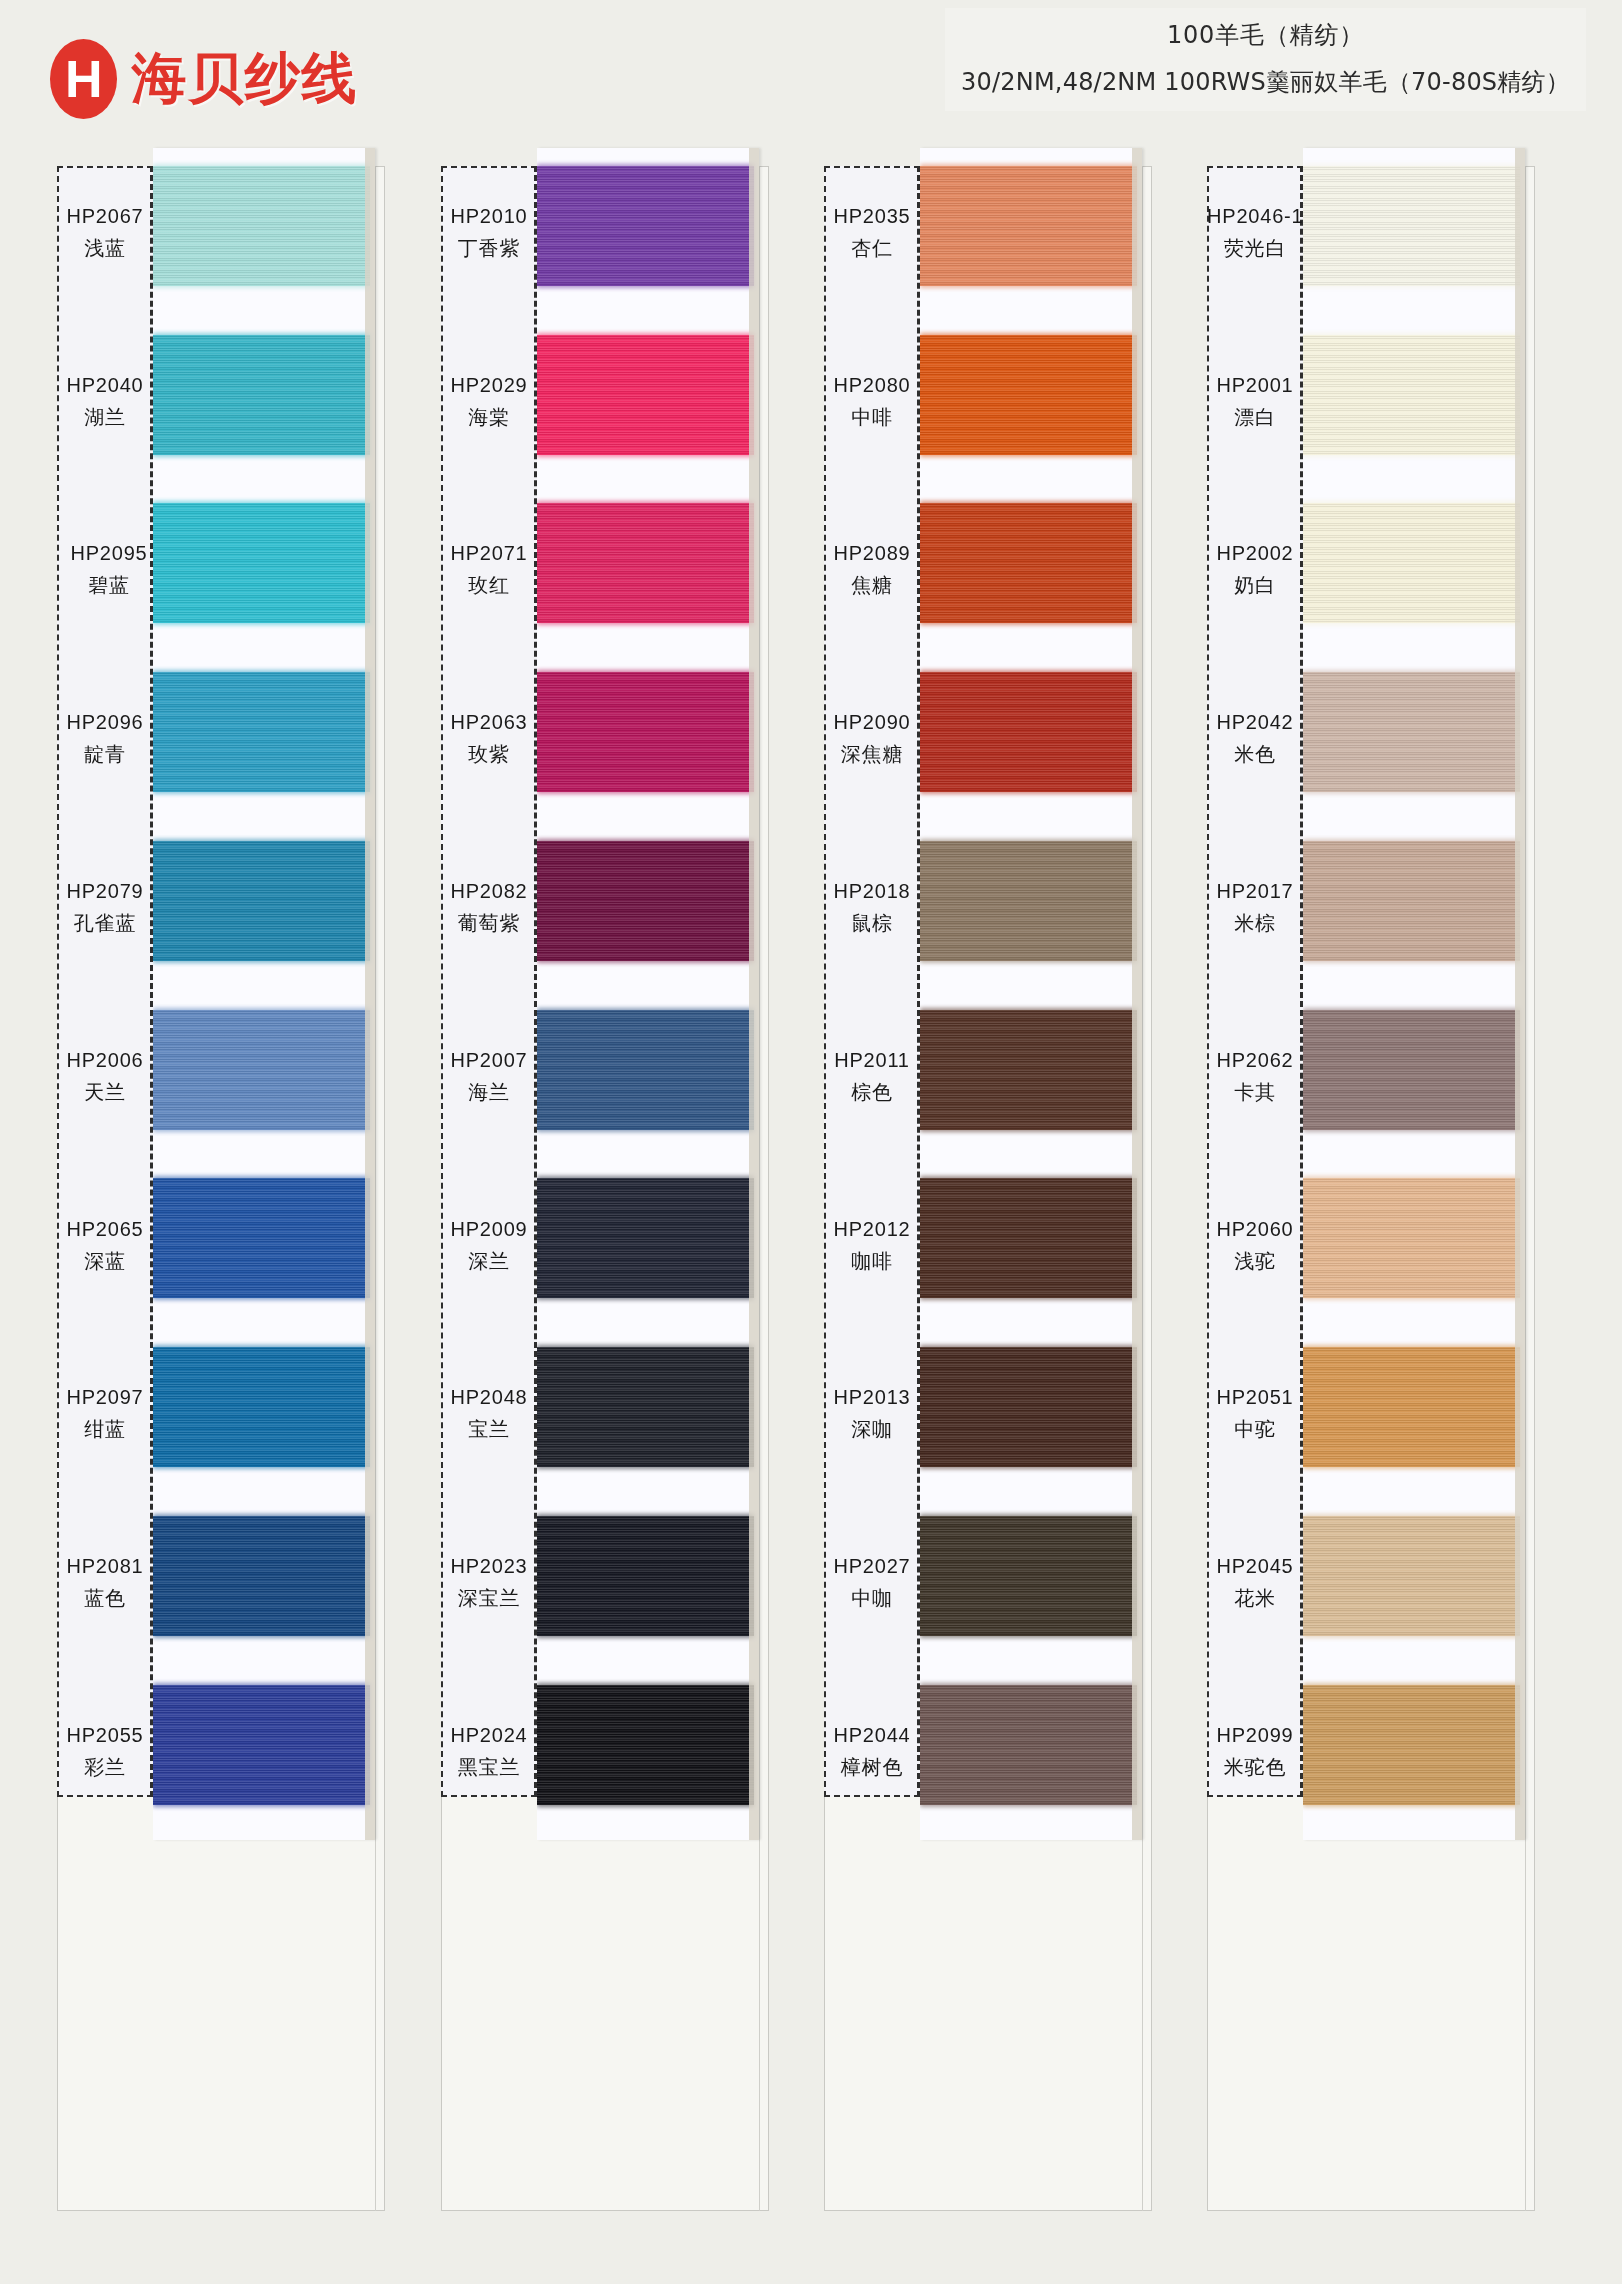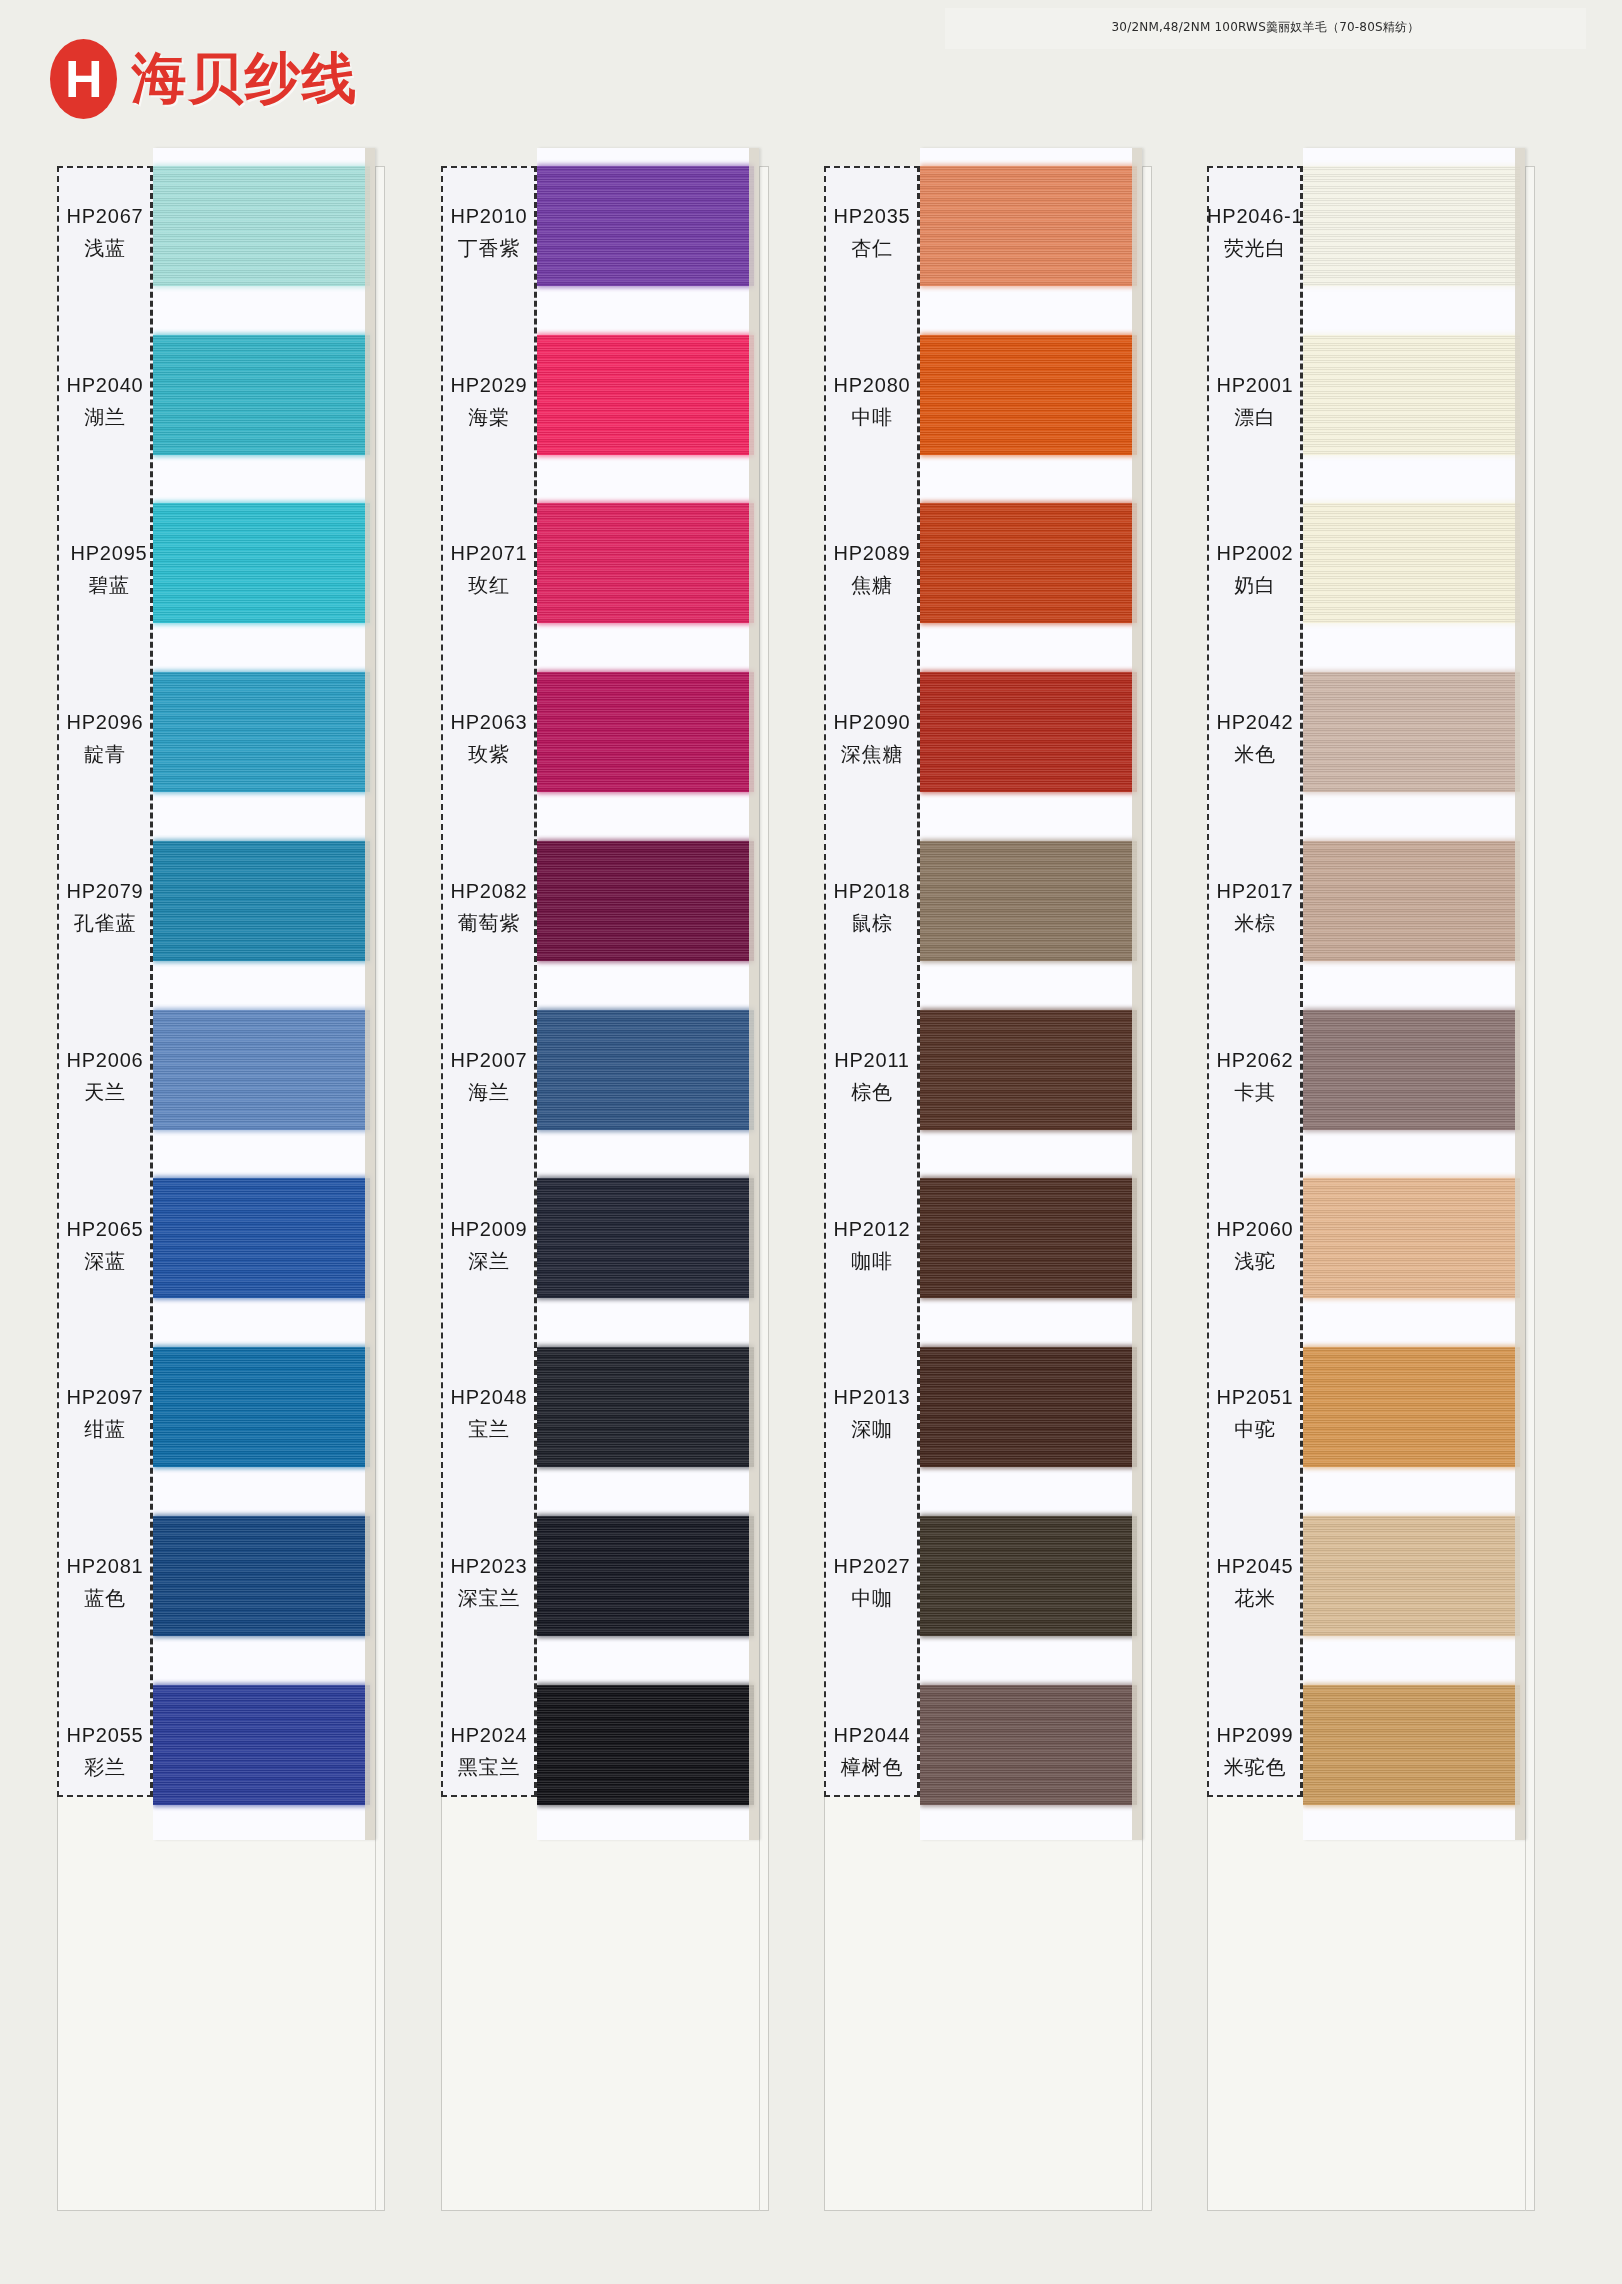--- a/index.html
+++ b/index.html
@@ -68,21 +68,21 @@
     text-align: center;
     color: #2b2b2b;
   }
   .header-info .hi-title {
     font-size: 24px;
     letter-spacing: 0.8px;
     margin-bottom: 14.6px;
     font-family: "DejaVu Sans", sans-serif;
   }
   .header-info .hi-sub {
-    font-size: 12px;
+    font-size: 24px;
     letter-spacing: 0.2px;
     margin-bottom: 11.4px;
     font-family: "DejaVu Sans", sans-serif;
   }
   .header-info .hi-sub:last-child { margin-bottom: 0; }
 
   
   .board {
     position: absolute;
     top: 166px;
@@ -222,20 +222,21 @@
 <div class="header">
 
   <div class="logo-block">
     <div class="logo-oval">
       <span class="hmark">H</span>
     </div>
     <div class="logo-text">海贝纱线</div>
   </div>
 
   <div class="header-info">
+    <div class="hi-title">100羊毛（精纺）</div>
     <div class="hi-sub">30/2NM,48/2NM 100RWS羹丽奴羊毛（70-80S精纺）</div>
   </div>
 
 </div>
 
 <div class="board" id="board">
     <div class="column col-0">
       <div class="panel-outline"></div>
       <div class="panel-edge-line"></div>
       <div class="yarn-card">

